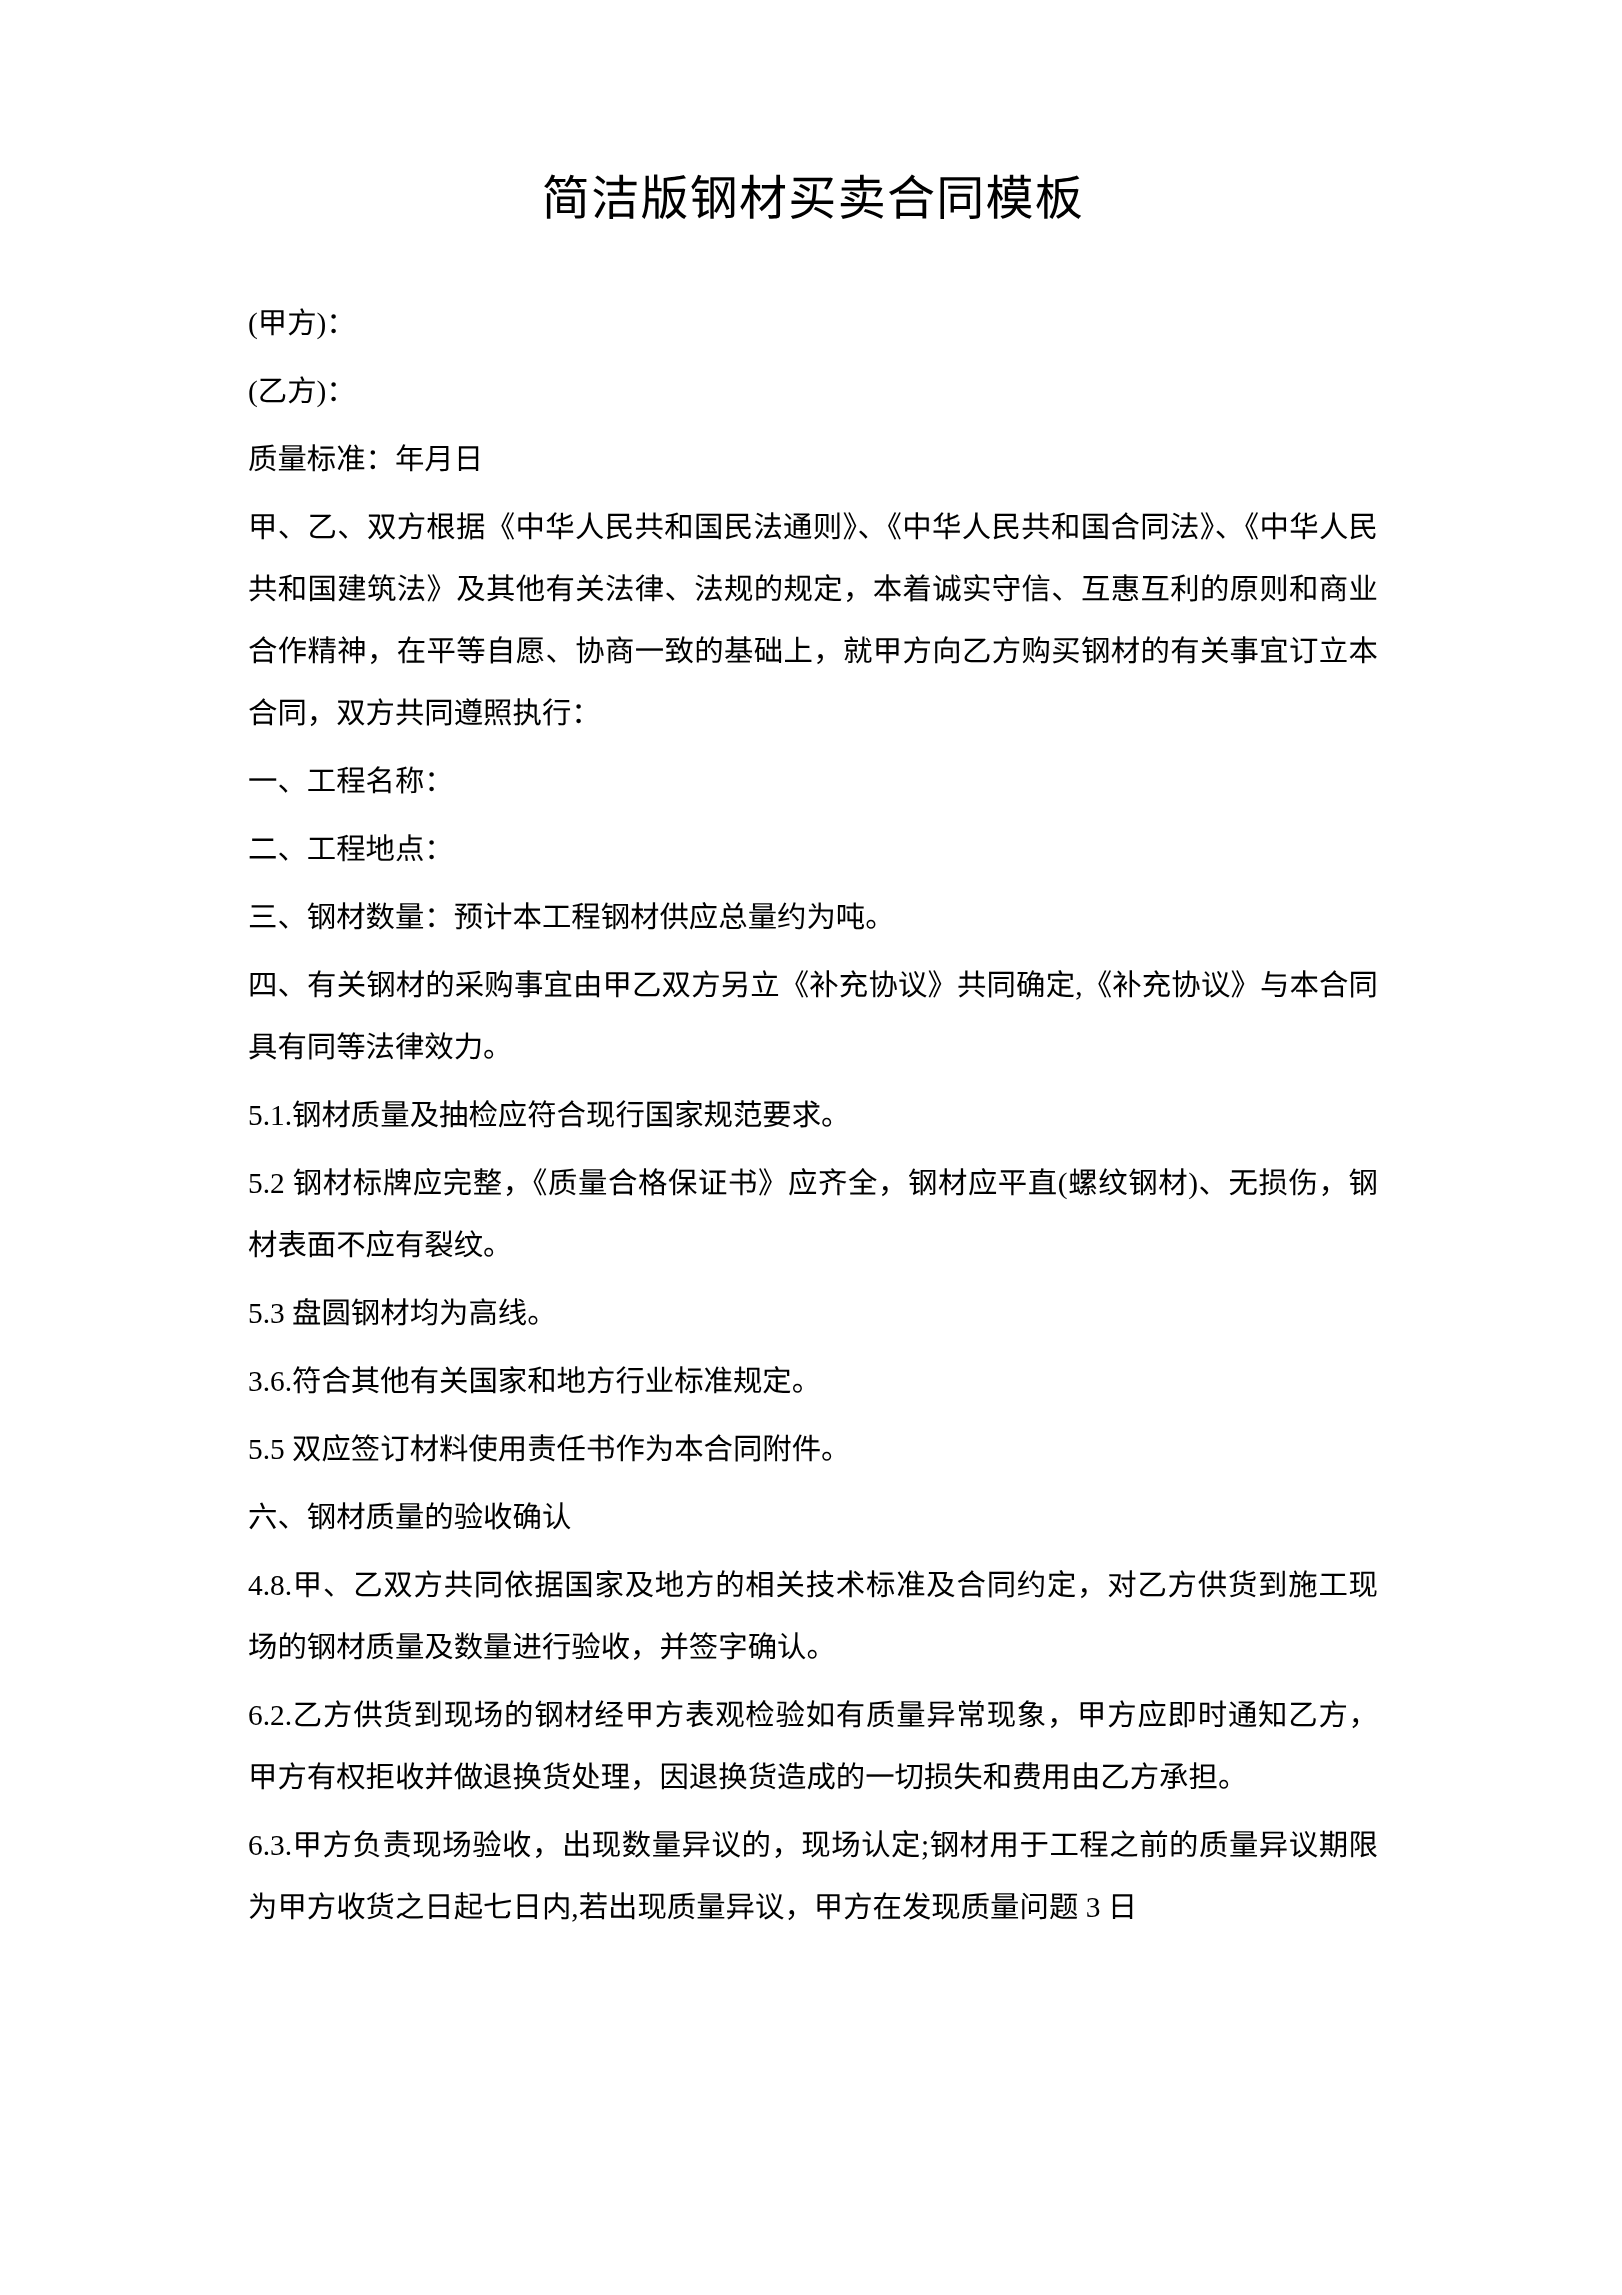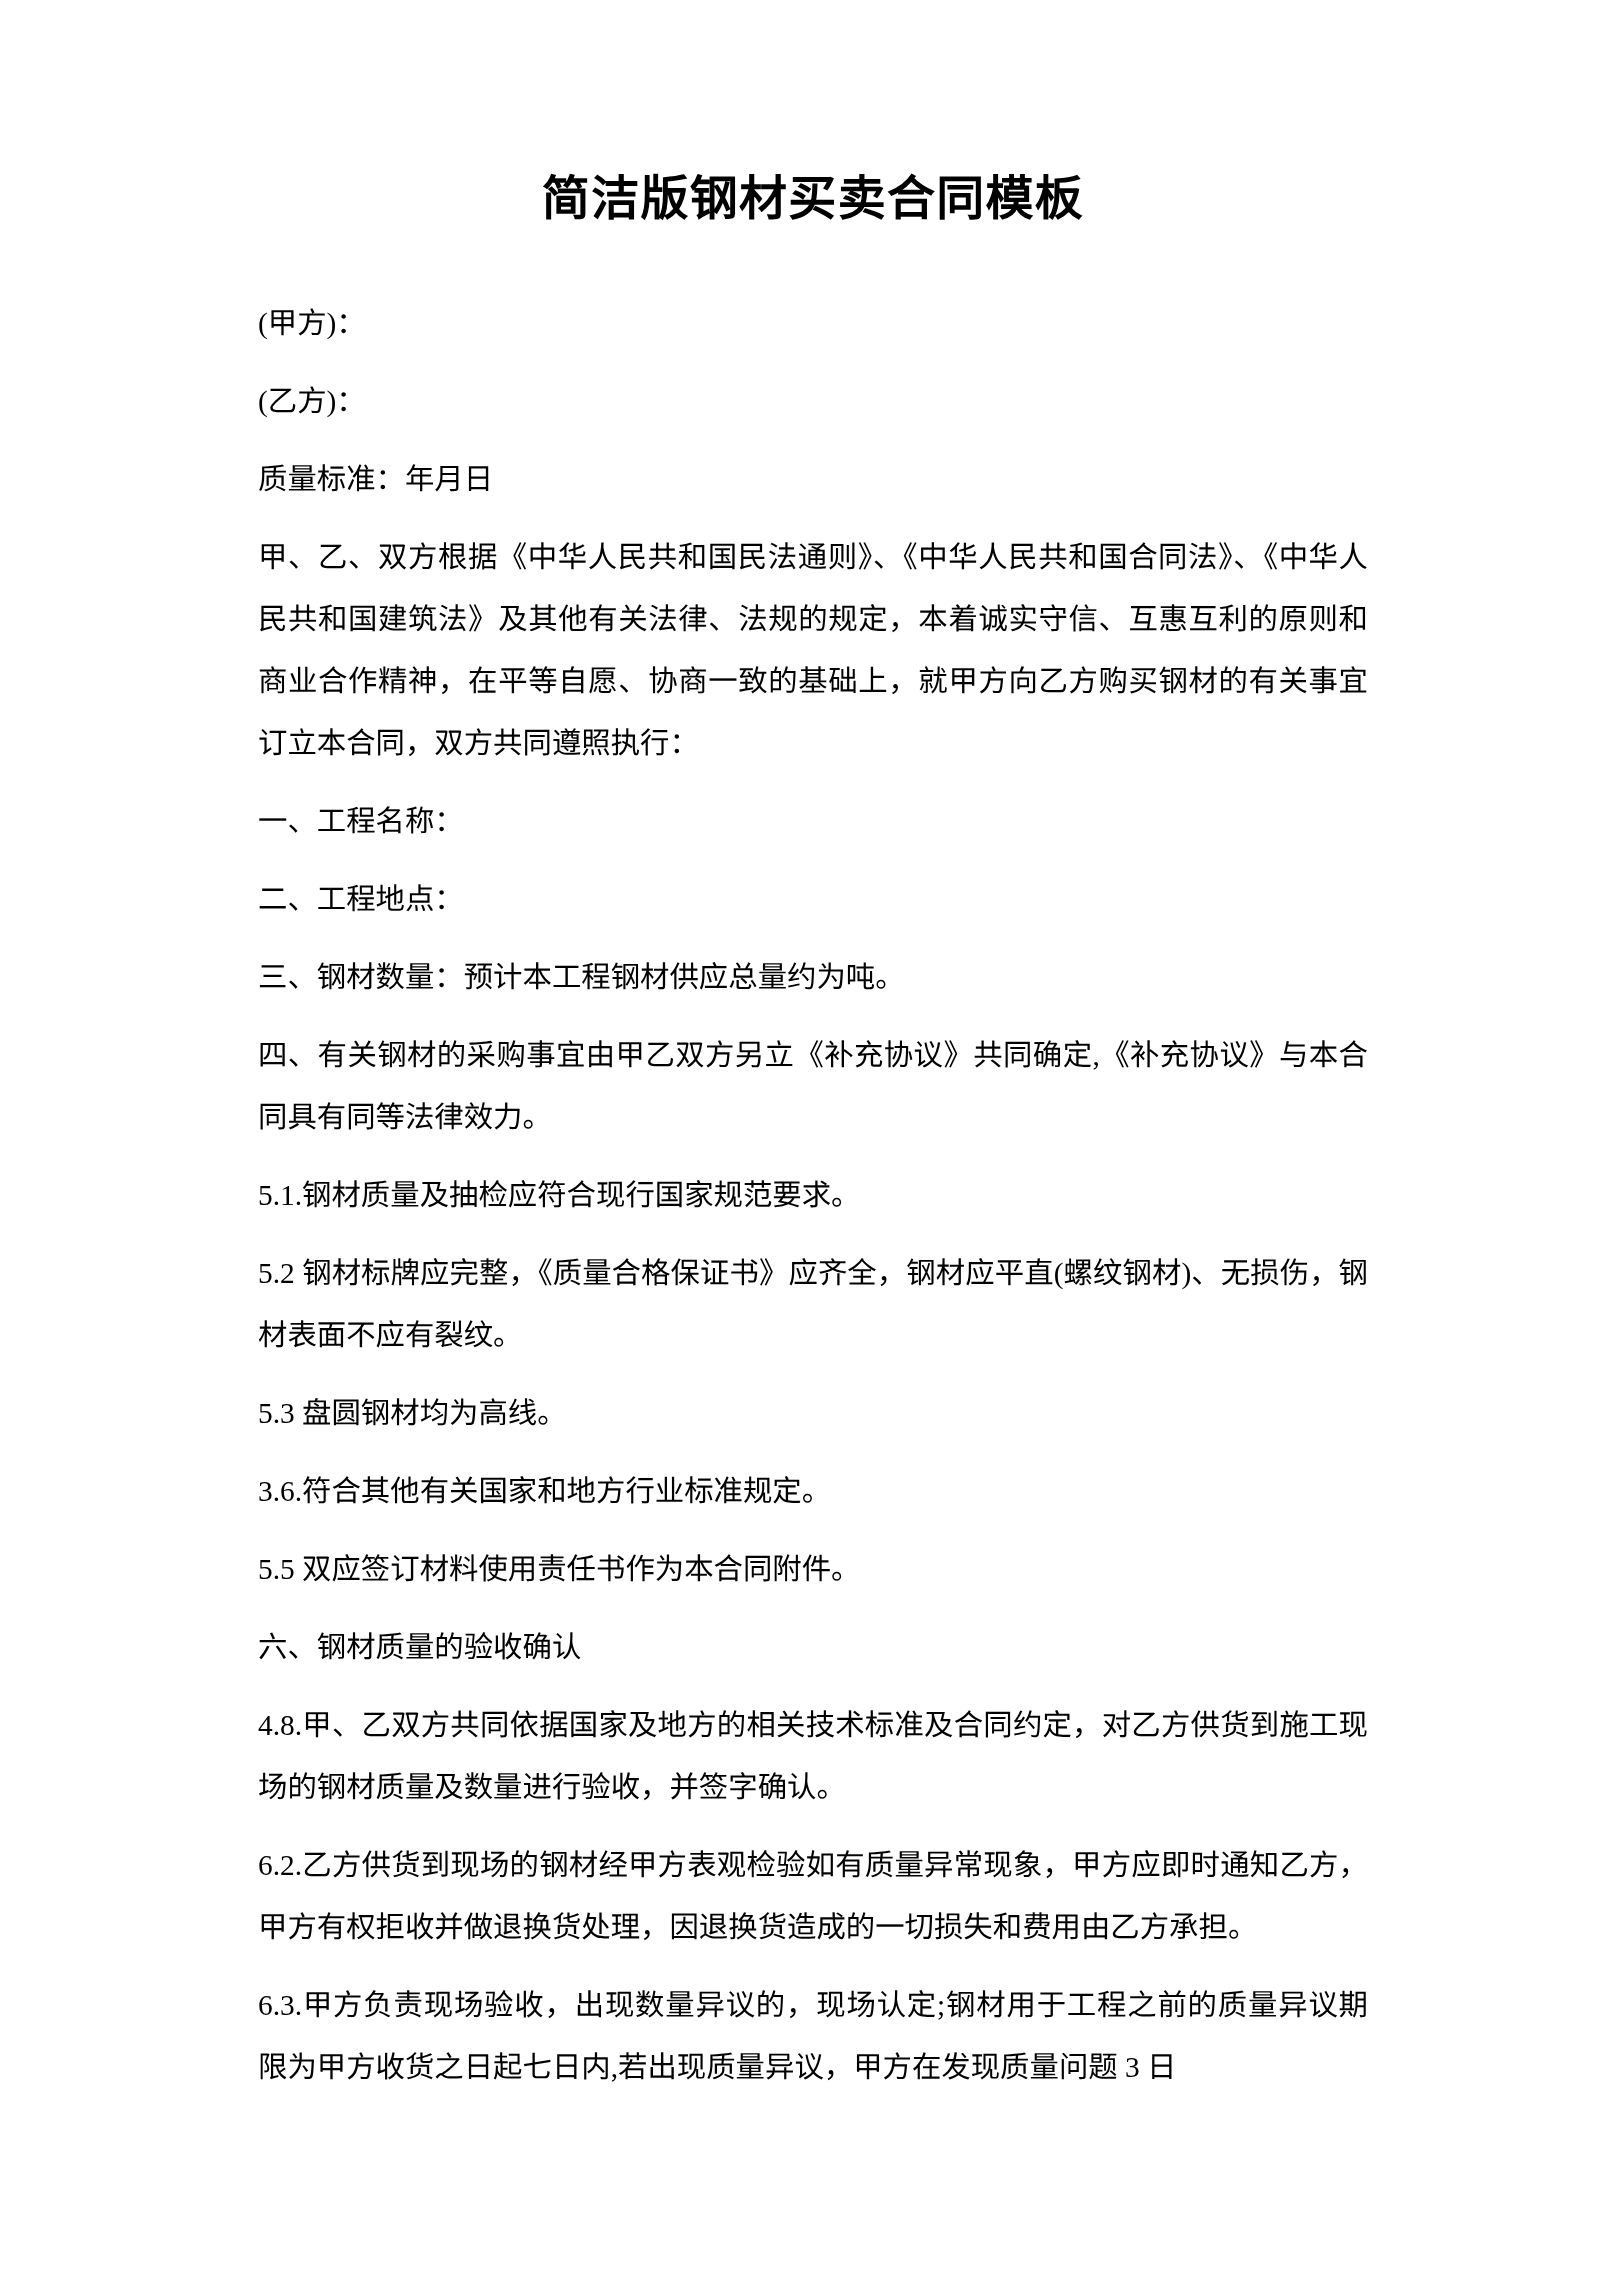--- a/index.html
+++ b/index.html
@@ -26,38 +26,38 @@
 
   .page-inner {
     position: absolute;
     left: 242px;
     top: 0;
     width: 1142px;
   }
 
   .doc-title {
     font-size: 48px;
-    font-weight: bold;
+    font-weight: normal;
     text-align: center;
     line-height: 1.25;
     margin: 0;
     padding-top: 169px;
     padding-bottom: 0;
     letter-spacing: 1.3px;
     font-family: "Liberation Serif", "DejaVu Serif", serif;
   }
 
   .body-block {
     margin-top: 63px;
   }
 
   .para {
     font-size: 29.4px;
     line-height: 62px;
-    margin: 16px;
+    margin: 6px;
     text-align: justify;
     text-justify: inter-ideograph;
     word-break: break-all;
     font-family: "Liberation Serif", "DejaVu Serif", serif;
   }
 
   
   .para.short {
     text-align: left;
   }

